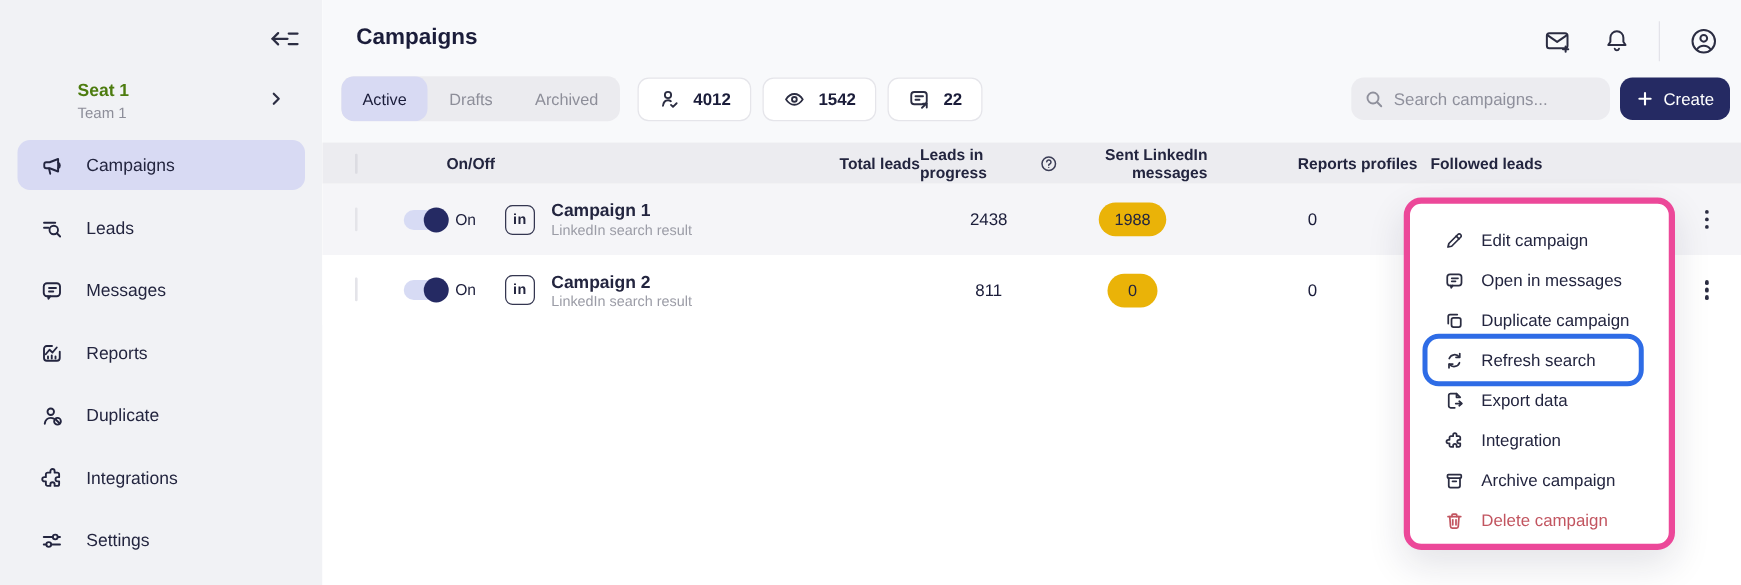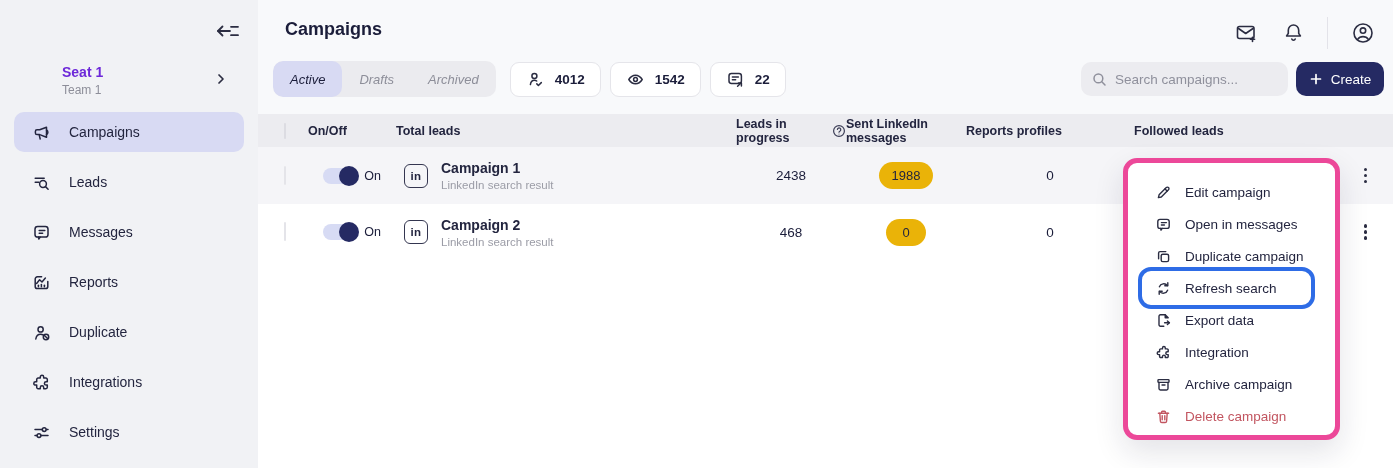--- a/index.html
+++ b/index.html
@@ -10,21 +10,21 @@
     color:#23253f;
   }
   
   .sidebar {
     position:absolute; left:0; top:0; width:258px; height:468px;
     background:#f1f2f5;
   }
   .collapse-btn { position:absolute; top:18px; right:16px; width:28px; height:26px;
     background:none; border:none; cursor:pointer; }
   .seat { position:absolute; top:64px; left:62px; right:18px; }
-  .seat-title { font-size:14px; font-weight:700; color:#6d28d9; }
+  .seat-title { font-size:14px; font-weight:700; color:#4d7c0f; }
   .seat-sub { font-size:12px; color:#8d8e99; margin-top:3px; }
   .seat-chevron { position:absolute; right:12px; top:8px; }
   .nav { position:absolute; top:112px; left:14px; right:14px; }
   .nav-item {
     height:40px; margin-bottom:10px; border-radius:10px;
     display:flex; align-items:center; padding-left:17px; cursor:pointer;
   }
   .nav-item.active { background:#d8daf3; }
   .nav-icon { width:21px; height:21px; flex:0 0 21px; display:flex; align-items:center; }
   .nav-label { margin-left:17px; font-size:14px; color:#23253f; }
@@ -32,21 +32,21 @@
   .main { position:absolute; left:258px; top:0; right:0; bottom:0; background:#ffffff; }
   .top-area { position:absolute; top:0; left:0; right:0; height:114px; background:#f8f9fb; }
   .page-title { position:absolute; top:19px; left:27px; font-size:18px; font-weight:700; color:#1b1d3a; }
   .top-actions { position:absolute; top:17px; right:17px; display:flex; align-items:center; }
   .icon-btn { background:none; border:none; cursor:pointer; display:flex; align-items:center; padding:0; }
   .divider-v { width:1px; height:32px; background:#e3e3e9; margin:0 22px; }
   
   .toolbar { position:absolute; top:62px; left:15px; right:9px; height:34px; display:flex; align-items:center; }
   .tabs { display:flex; height:36px; border-radius:10px; background:#ebebef; overflow:hidden; }
   .tab { border:none; background:transparent; font-family:inherit; font-size:13px; color:#8d8e99;
-    padding:0 17px; cursor:pointer;font-style:italic; }
+    padding:0 17px; cursor:pointer; }
   .tab.active { background:#d8daf3; color:#1b1d3a; border-radius:10px; }
   .chips { display:flex; margin-left:14px; gap:9px; }
   .chip { display:flex; align-items:center; gap:10px; height:35px; padding:0 15px;
     background:#ffffff; border:1px solid #e5e5ea; border-radius:9px; cursor:pointer; }
   .chip-value { font-size:13.5px; font-weight:600; color:#1b1d3a; }
   .spacer { flex:1; }
   .search {
     display:flex; align-items:center; width:207px; height:34px; border-radius:10px;
     background:#ececf0; padding:0 10px; margin-right:8px;
   }
@@ -55,21 +55,21 @@
   .search input::placeholder { color:#8f909c; }
   .create-btn {
     display:flex; align-items:center; justify-content:center; gap:8px;
     width:88px; height:34px; border:none; border-radius:10px; background:#252a63;
     color:#ffffff; font-family:inherit; font-size:13.5px; font-weight:500; cursor:pointer;
   }
   
   .grid-cols { display:grid; grid-template-columns:50px 88px 340px 110px 120px 168px 100px 120px 39px; align-items:center; }
   .thead { position:absolute; top:114px; left:0; right:0; height:33px; background:#ececf0;
     font-size:12.5px; font-weight:700; color:#23253f; }
-  .th-center { text-align:left; }
+  .th-center { text-align:right; }
   .th-name { padding-left:8px; }
   .th-progress { display:flex; align-items:center; justify-content:center; gap:5px; }
   .rows { position:absolute; top:147px; left:0; right:0; }
   .row { height:57px; cursor:pointer; }
   .row.hovered { background:#f5f5f8; }
   .row + .row { height:56px; background:#ffffff; }
   .checkbox { width:16px; height:16px; border-radius:4px; background:#f3f3f6;
     border:1px solid #e4e4e9; margin-left:26px; cursor:pointer; }
   .thead .checkbox { background:#e6e6ea; border-color:#dcdce2; }
   .toggle-cell { display:flex; align-items:center; justify-content:center; gap:7px; }
@@ -365,21 +365,21 @@
             </span>
           <span class="toggle-label">On</span>
         </div>
         <div class="name-cell">
           <span class="li-badge">in</span>
           <span class="name-text">
             <div class="camp-name">Campaign 2</div>
             <div class="camp-sub">LinkedIn search result</div>
           </span>
         </div>
-        <div class="num-cell">468</div>
+        <div class="num-cell">811</div>
         <div class="num-cell"><span class="pill">0</span></div>
         <div class="num-cell">0</div>
         <div class="num-cell"></div>
         <div class="num-cell"></div>
         <button class="kebab">
             <span></span>
             <span></span>
             <span></span>
           </button>
       </div>

